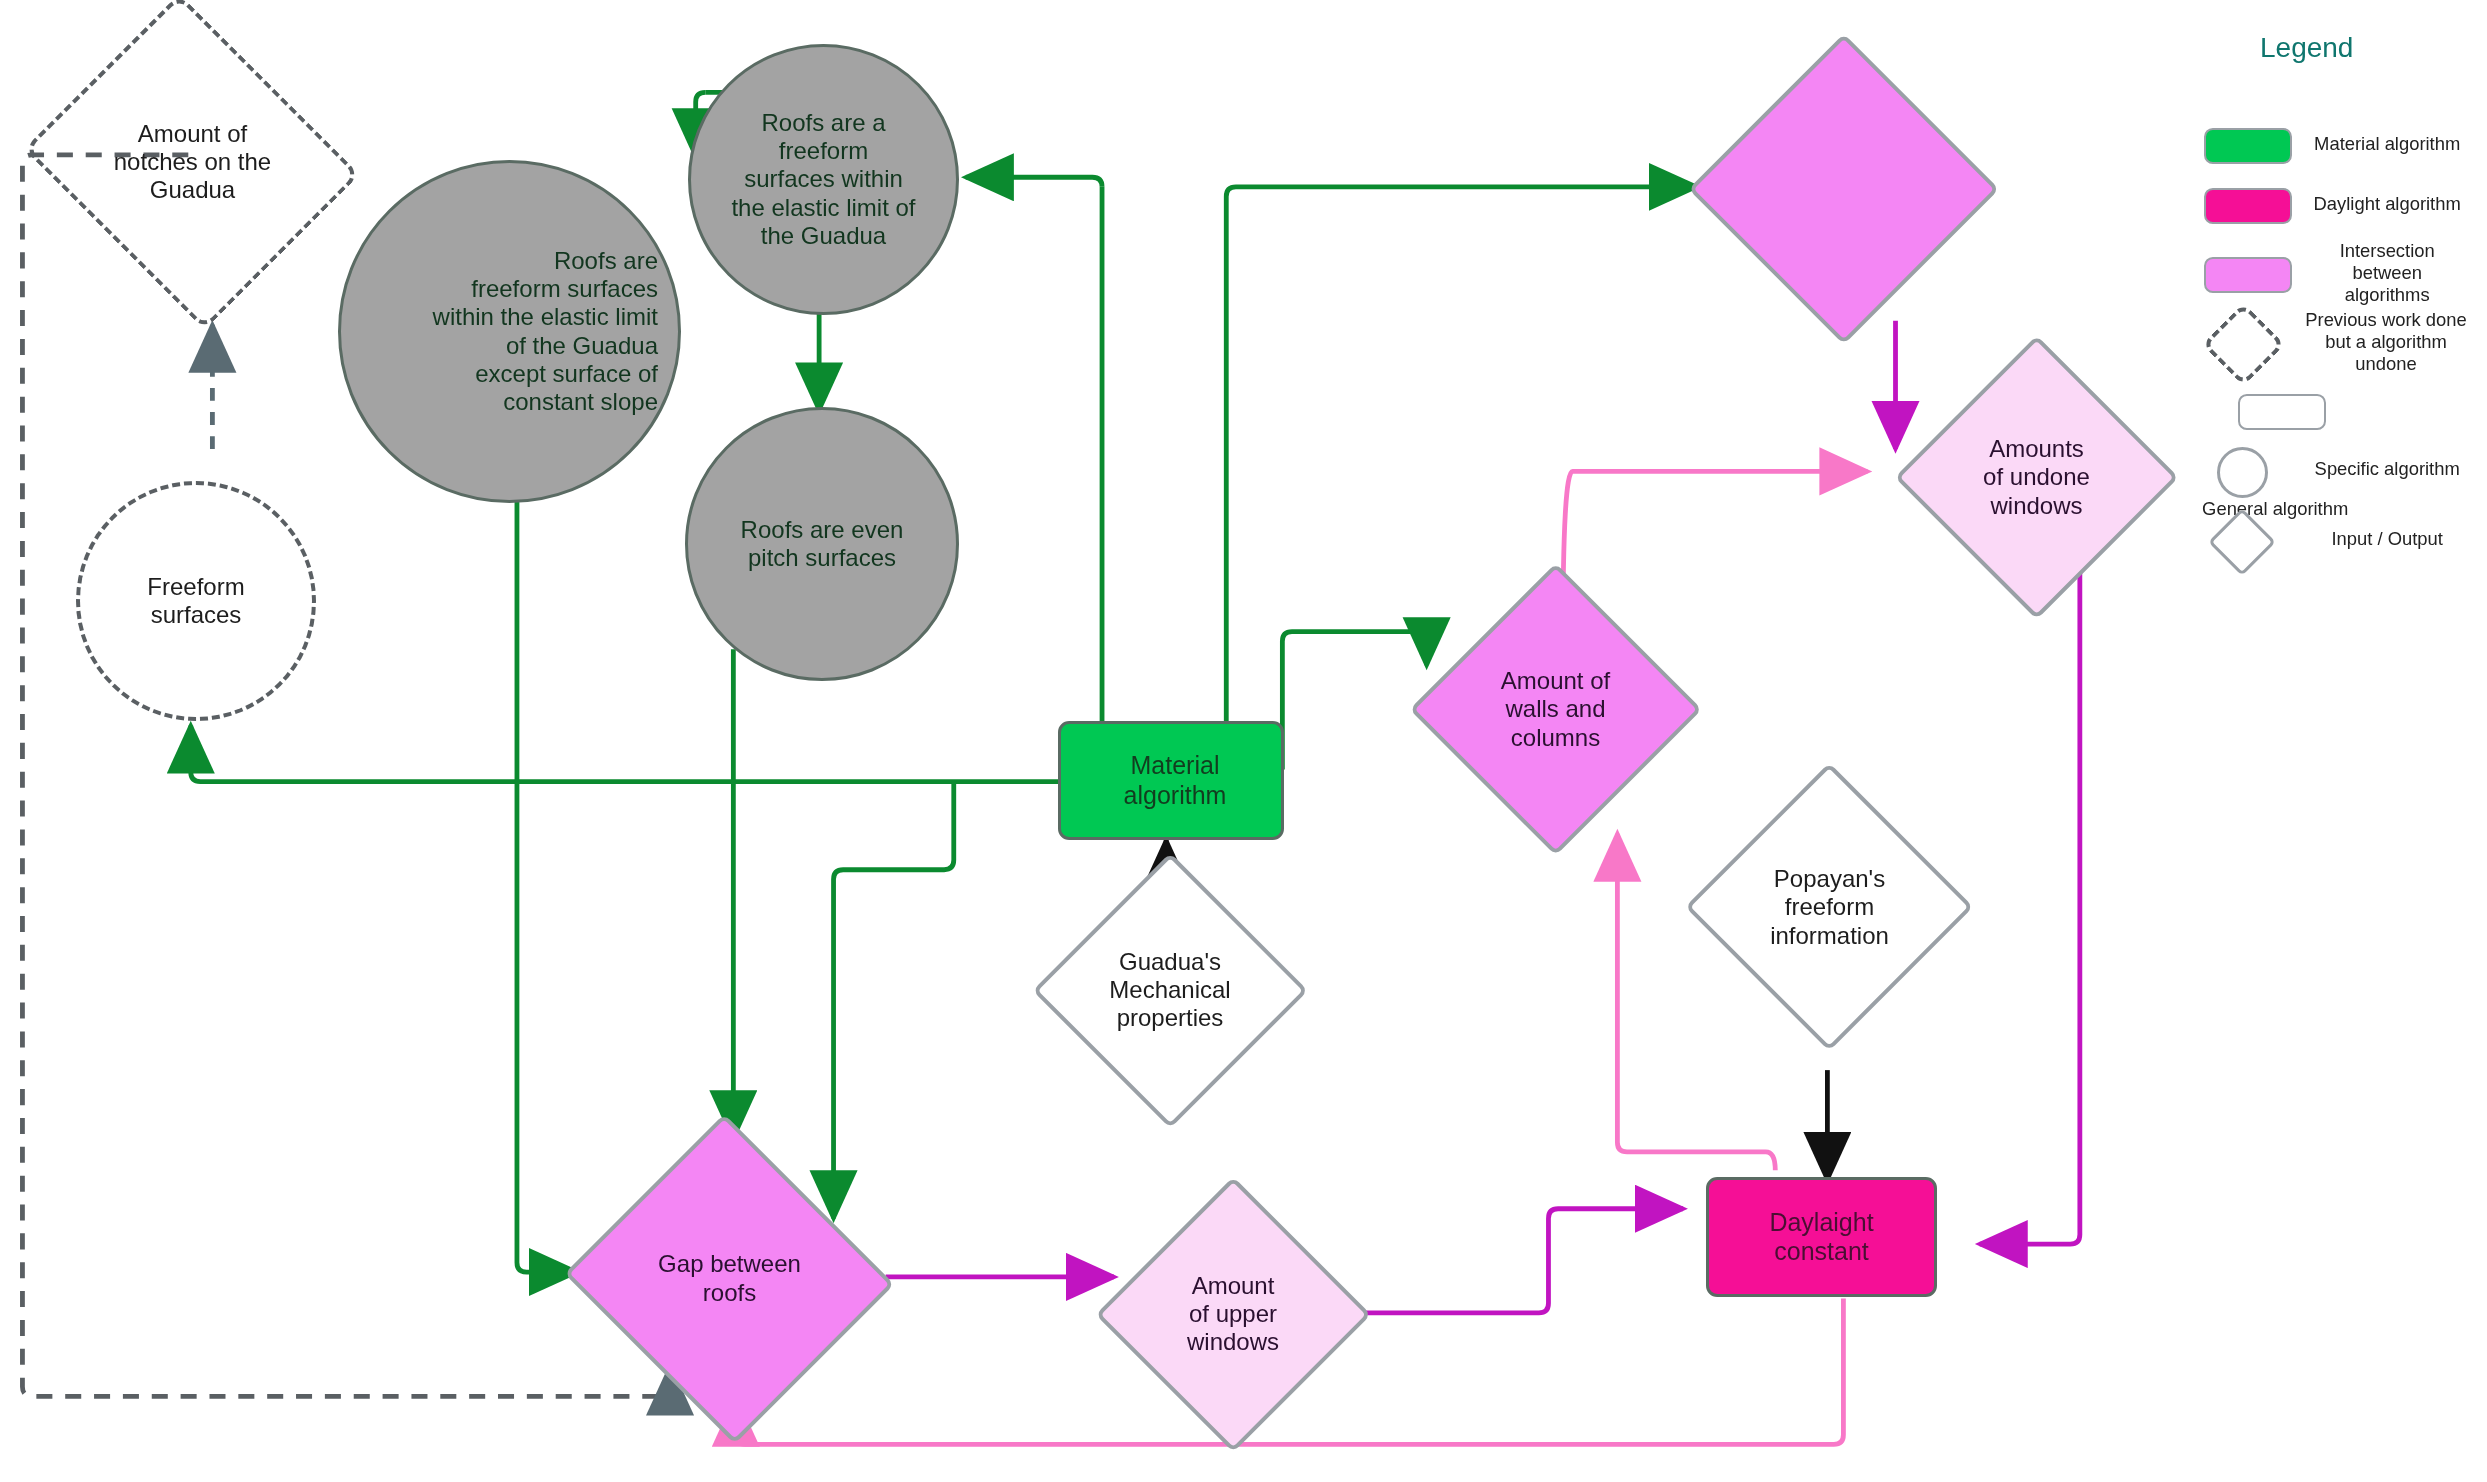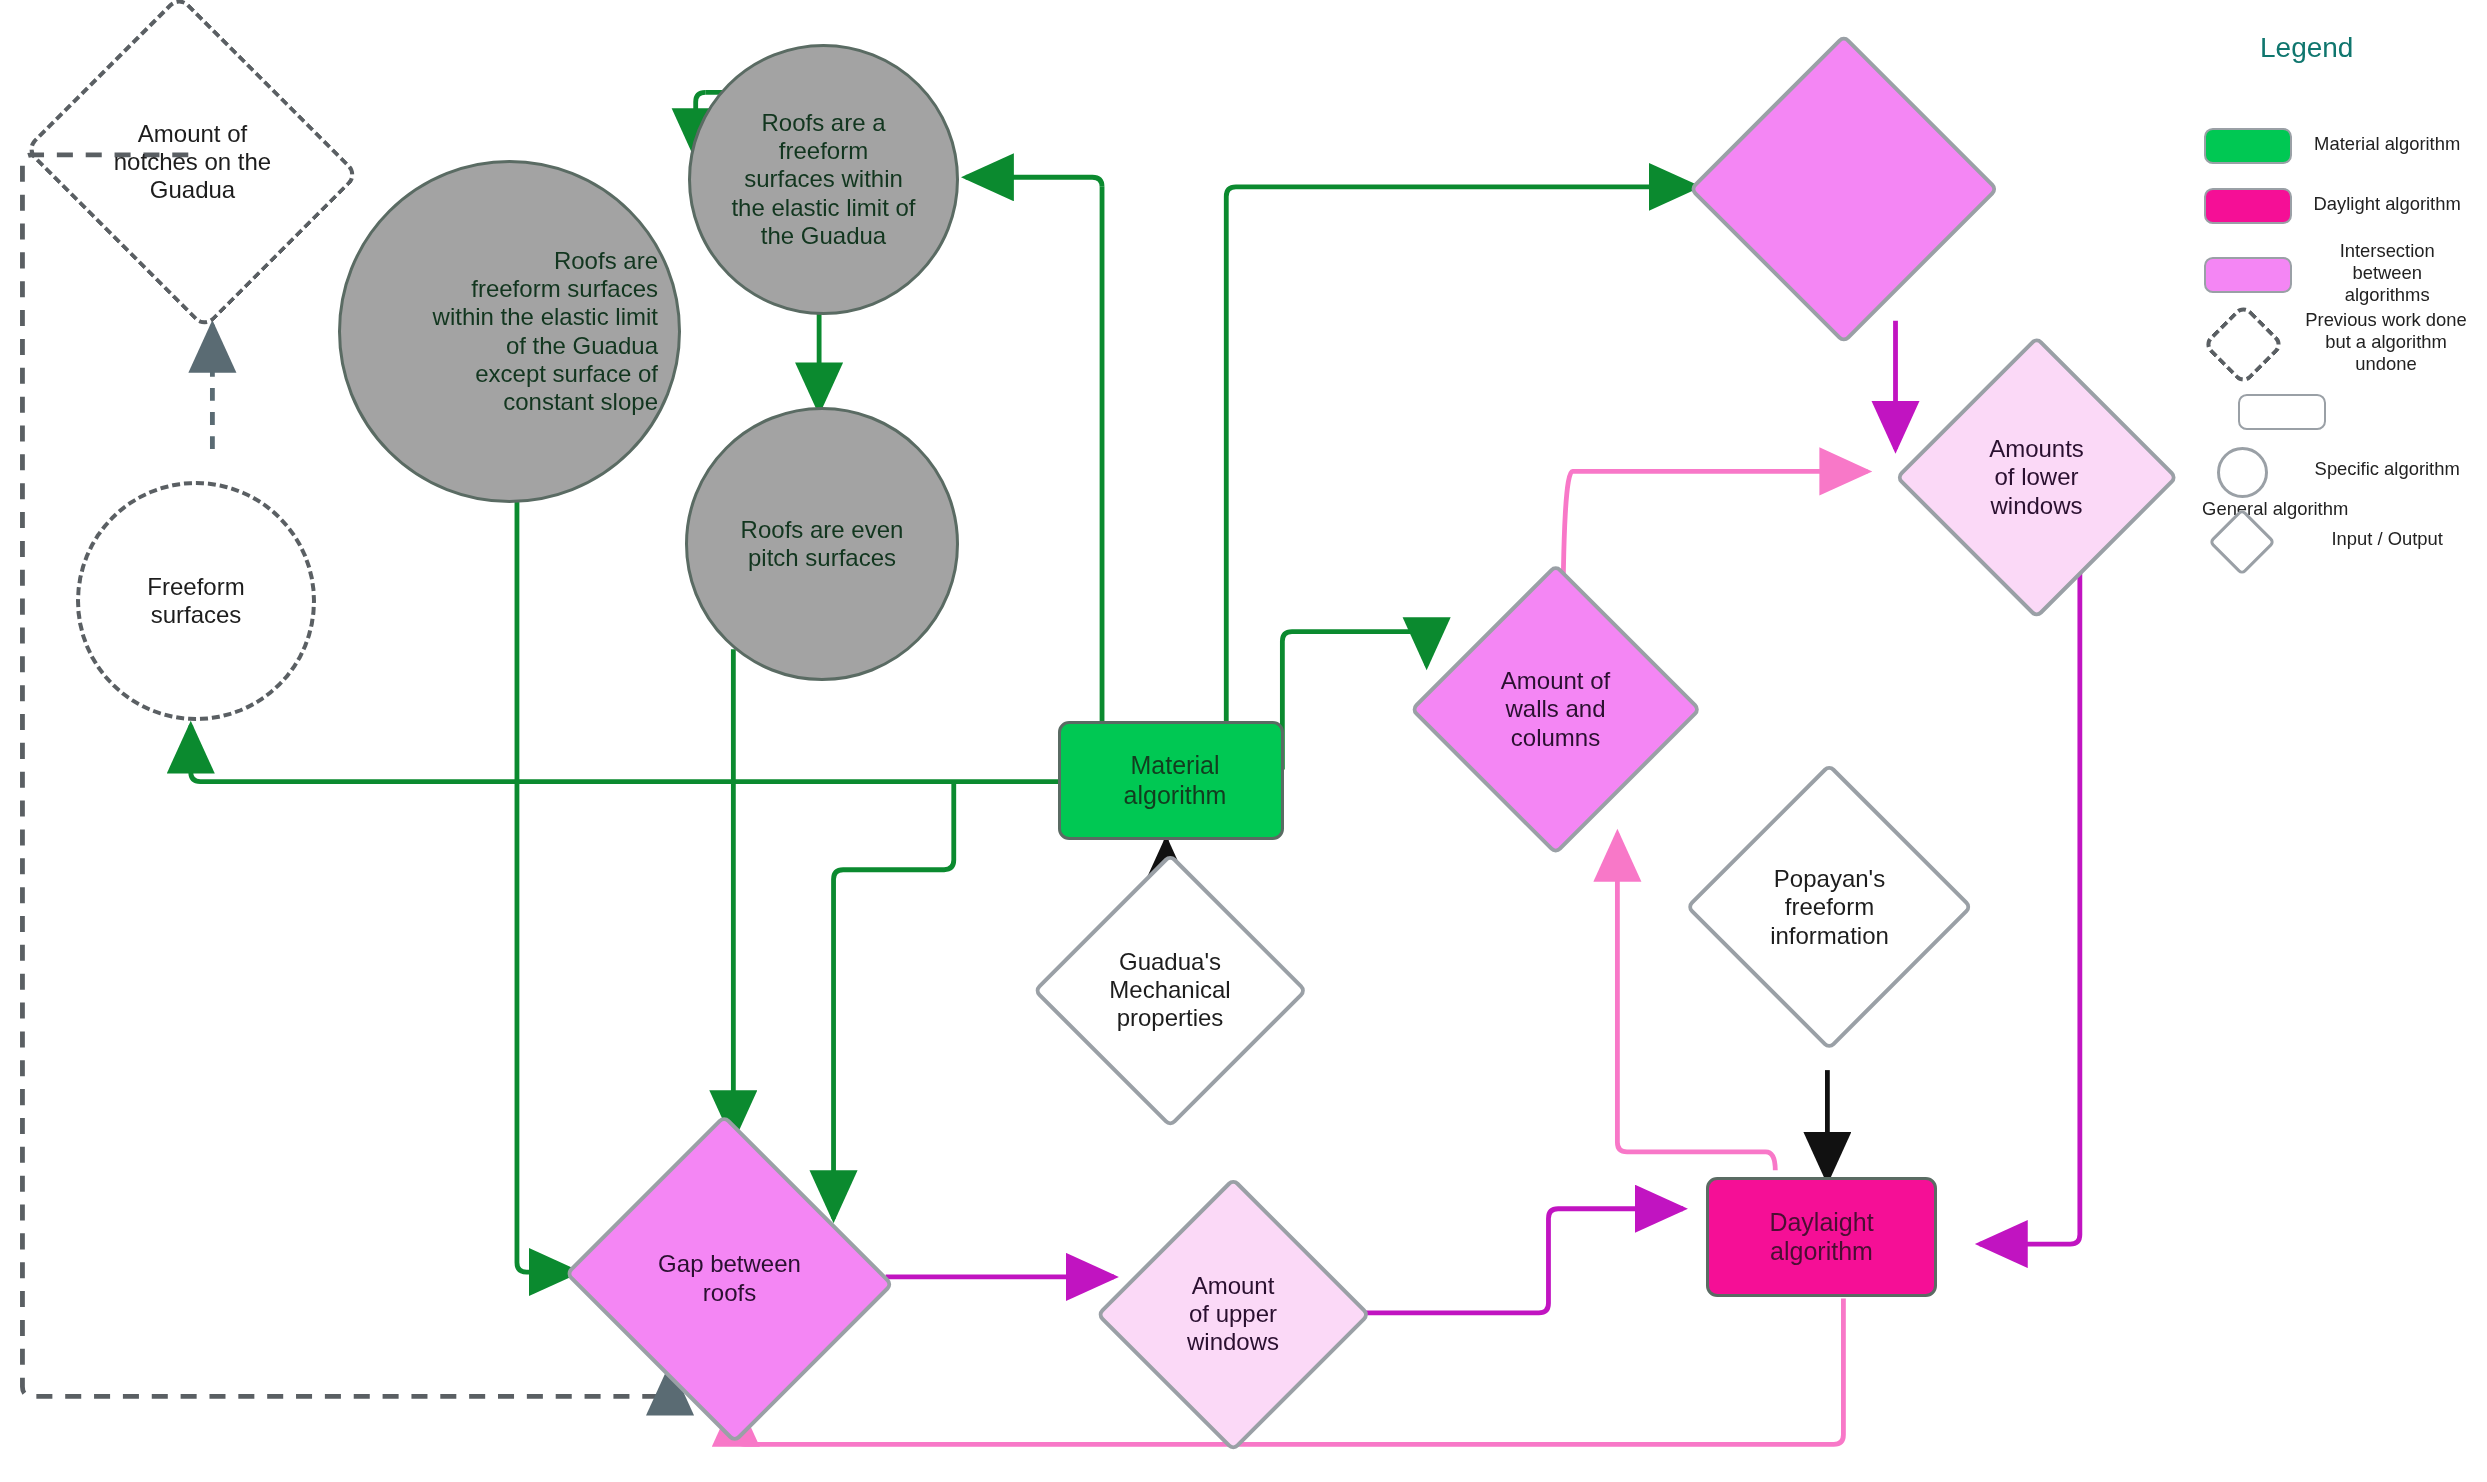--- a/index.html
+++ b/index.html
@@ -164,21 +164,21 @@
 properties</div>
   </div>
 
   <div class="node dia fill-magenta" style="left:1699px;top:44px;width:289px;height:289px;">
     <div class="shape"></div>
   </div>
 
   <div class="node dia fill-pink" style="left:1904px;top:345px;width:265px;height:265px;">
     <div class="shape"></div>
     <div class="lbl" style="font-size:24px;white-space:pre-line;width:160px;">Amounts
-of lower
+of undone
 windows</div>
   </div>
 
   <div class="node dia fill-magenta" style="left:1419px;top:573px;width:273px;height:273px;">
     <div class="shape"></div>
     <div class="lbl" style="font-size:24px;white-space:pre-line;width:168px;">Amount of
 walls and
 columns</div>
   </div>
 
@@ -197,21 +197,21 @@
 
   <div class="node dia fill-pink" style="left:1105px;top:1186px;width:256px;height:256px;">
     <div class="shape"></div>
     <div class="lbl" style="font-size:24px;white-space:pre-line;width:152px;">Amount
 of upper
 windows</div>
   </div>
 
   <div class="node rect magenta" style="left:1706px;top:1177px;width:231px;height:120px;">
     <div class="lbl" style="font-size:25px;white-space:pre-line;">Daylaight
-algorithm</div>
+constant</div>
   </div>
 
   <div id="legend">
     <div id="legend-title">Legend</div>
 
     <div class="leg-row" style="top:96px;">
       <div class="leg-sw">
         <div class="sw-rect" style="background:#00c853;"></div>
       </div>
       <div class="leg-text" style="white-space:pre-line;">Material algorithm</div>

